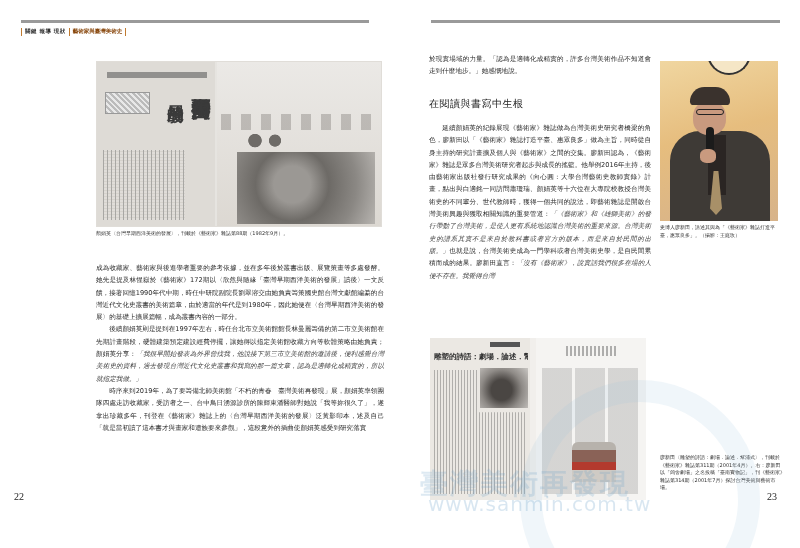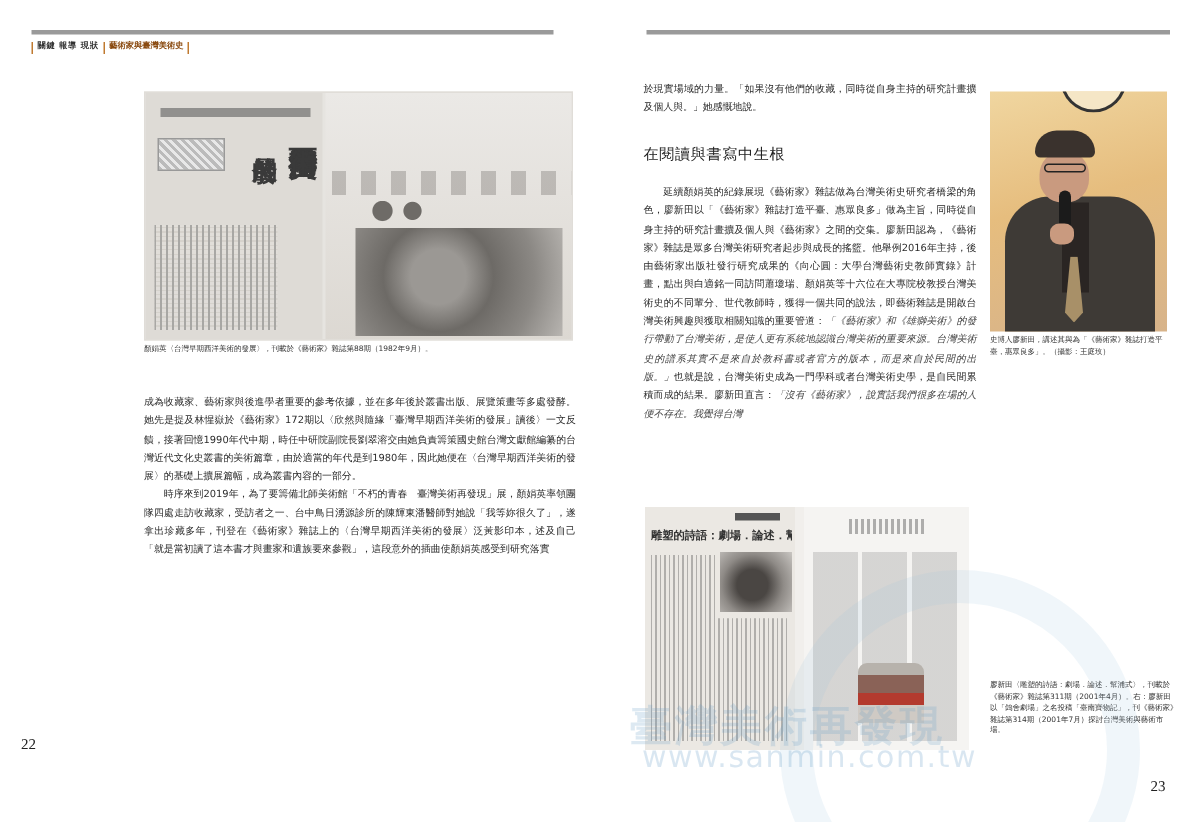--- a/index.html
+++ b/index.html
@@ -14,21 +14,21 @@
   .page.left .rule { left: 21px; width: 348px; }
   .page.right .rule { left: 31px; width: 349px; }
 
   .running-head { position: absolute; left: 21px; top: 27px; height: 9px; display: flex; align-items: center; font-size: 5.5px; font-weight: bold; line-height: 9px; }
   .rh-bar { width: 1px; height: 8px; background: #c07a30; }
   .rh-sec { padding: 0 3px; color: #333; letter-spacing: 0.5px; }
   .rh-title { padding: 0 3px; color: #8a4a10; }
 
   .folio { position: absolute; top: 491px; font-family: Liberation Serif, serif; font-size: 10px; color: #222; }
   .page.left .folio { left: 14px; }
-  .page.right .folio { left: 367px; margin-top: 28px; }
+  .page.right .folio { left: 367px; }
 
   
   .fig-main { position: absolute; left: 96px; top: 61px; width: 286px; height: 166px; background: #e6e4e0; border: 1px solid #e0ddd8; overflow: hidden; }
   .fig-main .leftpane { position: absolute; left: 0; top: 0; width: 118px; height: 166px; background: #dedbd6; }
   .fig-main .headband { position: absolute; left: 10px; top: 10px; width: 100px; height: 6px; background: #5d5d5d; opacity: .6; }
   .fig-main .dot-box { position: absolute; left: 8px; top: 30px; width: 45px; height: 22px; background: repeating-linear-gradient(45deg,#bbb 0 2px,#e8e8e8 2px 4px); border: 1px solid #999; }
   .fig-main .vtitle-big { position: absolute; left: 93px; top: 22px; width: 22px; font-family: "DejaVu Serif", serif; font-size: 19px; font-weight: bold; line-height: 21px; color: #3a3a3a; writing-mode: vertical-rl; }
   .fig-main .vtitle-small { position: absolute; left: 68px; top: 30px; width: 20px; font-family: "DejaVu Serif", serif; font-size: 17px; font-weight: bold; line-height: 19px; color: #3a3a3a; writing-mode: vertical-rl; }
   .fig-main .col-text { position: absolute; left: 6px; top: 88px; width: 82px; height: 70px; background: repeating-linear-gradient(90deg,#7d7d7d 0 1px,transparent 1px 4px), repeating-linear-gradient(0deg,#e3e0dc 0 2px,#cfcbc5 2px 3px); opacity: .55; }
   .fig-main .rightpane { position: absolute; left: 120px; top: 0; width: 166px; height: 166px; background: linear-gradient(#ebe9e6,#dcd8d2); }
@@ -103,32 +103,33 @@
     <div class="col-text"></div>
     <div class="rightpane"></div>
     <div class="frames"></div>
     <div class="figures"></div>
     <div class="painting"></div>
   </div>
   <div class="caption cap-main">顏娟英〈台灣早期西洋美術的發展〉，刊載於《藝術家》雜誌第88期（1982年9月）。</div>
 
   <div class="body left-body">
     <p>成為收藏家、藝術家與後進學者重要的參考依據，並在多年後於叢書出版、展覽策畫等多處發酵。她先是提及林惺嶽於《藝術家》172期以〈欣然與隨緣「臺灣早期西洋美術的發展」讀後〉一文反饋，接著回憶1990年代中期，時任中研院副院長劉翠溶交由她負責籌策國史館台灣文獻館編纂的台灣近代文化史叢書的美術篇章，由於適當的年代是到1980年，因此她便在〈台灣早期西洋美術的發展〉的基礎上擴展篇幅，成為叢書內容的一部分。</p>
+    <p class="indent"><span>後續顏娟英則是提到在1997年左右，時任台北市立美術館館長林曼麗籌備的第二市立美術館在先期計畫階段，硬體建築預定建設經費停擺，讓她得以指定美術館收藏方向等軟體策略由她負責；顏娟英分享：</span><span class="quote">「我很早開始發表為外界曾找我，他說接下第三市立美術館的邀請後，便利感覺台灣美術史的資料，過去發現台灣近代文化史叢書和我寫的那一篇文章，認為是適轉化成精實的，所以就指定我做。」</span></p>
     <p class="indent">時序來到2019年，為了要籌備北師美術館「不朽的青春　臺灣美術再發現」展，顏娟英率領團隊四處走訪收藏家，受訪者之一、台中鳥日湧源診所的陳輝東潘醫師對她說「我等妳很久了」，遂拿出珍藏多年，刊登在《藝術家》雜誌上的〈台灣早期西洋美術的發展〉泛黃影印本，述及自己「就是當初讀了這本書才與畫家和遺族要來參觀」，這段意外的插曲使顏娟英感受到研究落實</p>
   </div>
 
   <div class="folio">22</div>
 </div>
 
 <div class="page right">
   <div class="rule"></div>
   <div class="folio">23</div>
 </div>
 
-<div class="body right-body-top">於現實場域的力量。「如果沒有他們的收藏，同時從自身主持的研究計畫擴及個人與。」她感慨地說。</div>
+<div class="body right-body-top">於現實場域的力量。「認為是適轉化成精實的，許多台灣美術作品不知道會走到什麼地步。」她感慨地說。</div>
 <div class="sub-head">在閱讀與書寫中生根</div>
 <div class="body right-body-main">
   <p class="indent"><span>延續顏娟英的紀錄展現《藝術家》雜誌做為台灣美術史研究者橋梁的角色，廖新田以「《藝術家》雜誌打造平臺、惠眾良多」做為主旨，同時從自身主持的研究計畫擴及個人與《藝術家》之間的交集。廖新田認為，《藝術家》雜誌是眾多台灣美術研究者起步與成長的搖籃。他舉例2016年主持，後由藝術家出版社發行研究成果的《向心圓：大學台灣藝術史教師實錄》計畫，點出與白適銘一同訪問蕭瓊瑞、顏娟英等十六位在大專院校教授台灣美術史的不同輩分、世代教師時，獲得一個共同的說法，即藝術雜誌是開啟台灣美術興趣與獲取相關知識的重要管道：</span><span class="quote">「《藝術家》和《雄獅美術》的發行帶動了台灣美術，是使人更有系統地認識台灣美術的重要來源。台灣美術史的譜系其實不是來自於教科書或者官方的版本，而是來自於民間的出版。」</span><span>也就是說，台灣美術史成為一門學科或者台灣美術史學，是自民間累積而成的結果。廖新田直言：</span><span class="quote">「沒有《藝術家》，說實話我們很多在場的人便不存在。我覺得台灣</span></p>
 </div>
 
 <div class="photo-portrait">
   <div class="clock"></div>
   <div class="jacket"></div>
   <div class="shirt"></div>
   <div class="tie"></div>

